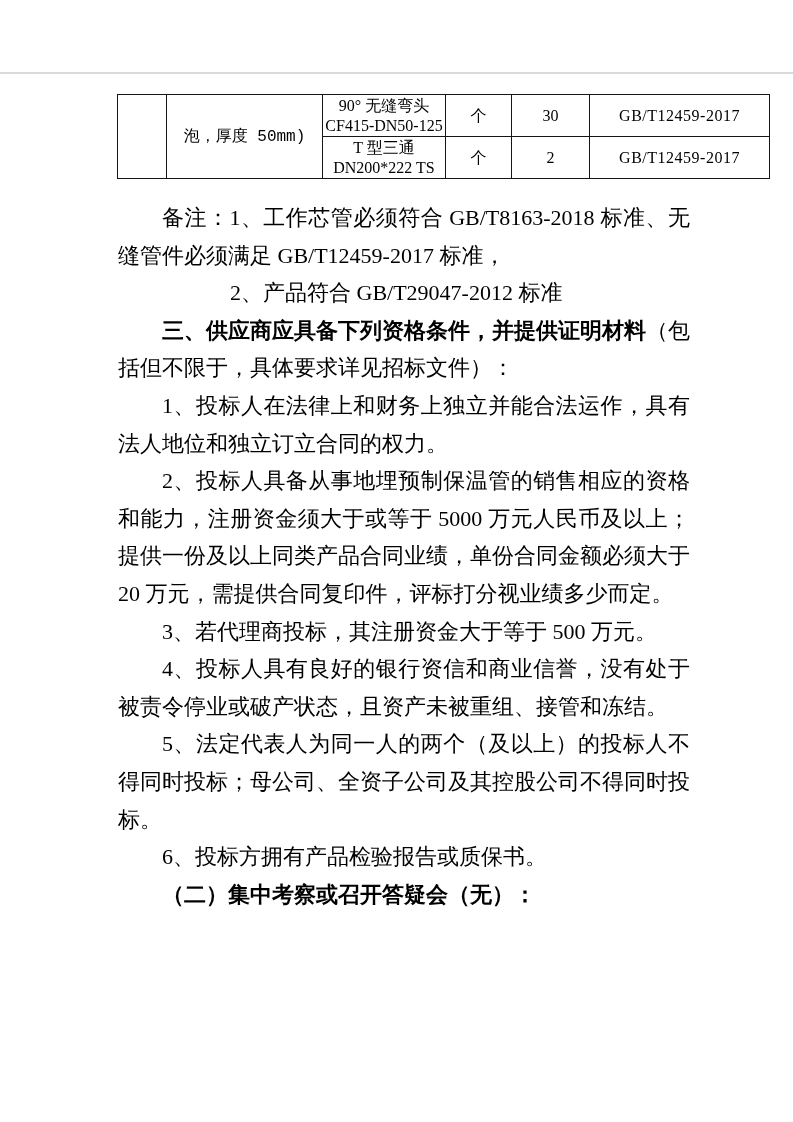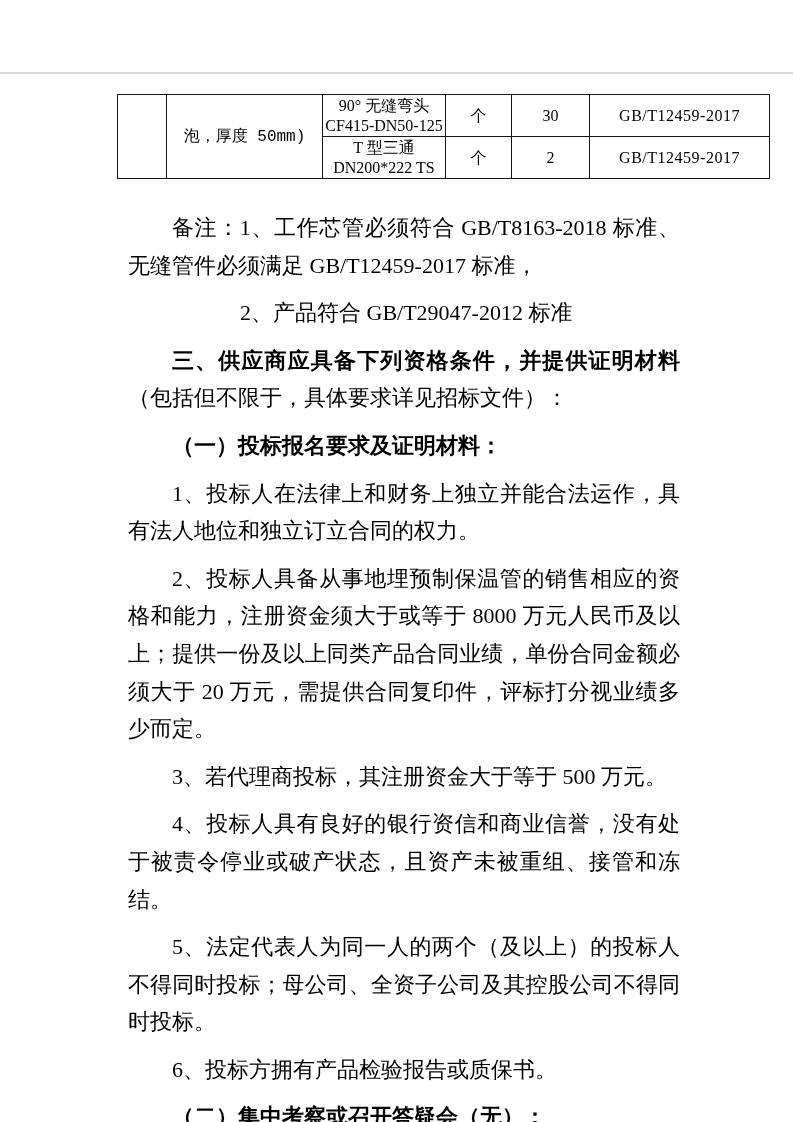--- a/index.html
+++ b/index.html
@@ -49,21 +49,21 @@
 
   
   .doc-body {
     position: absolute; left: 118px; top: 199px;
     width: 572px;
     font-size: 22px;
     line-height: 37.6px;
     text-align: justify;
     text-justify: inter-character;
   }
-  .doc-body p { margin: 10px; padding: 0; }
+  .doc-body p { margin: 0; padding: 0; }
   .ind2 { text-indent: 44px; }
   .ind5 { text-indent: 112px; }
   .sec-bold {
     font-family: "Liberation Sans", "DejaVu Sans", sans-serif;
     font-weight: bold;
   }
   .kai-bold { font-weight: bold; }
 </style>
 </head>
 <body>
@@ -104,23 +104,22 @@
         <td class="cell-qty">2</td>
         <td class="cell-std">GB/T12459-2017</td>
       </tr>
     </tbody>
   </table>
 
   <div class="doc-body">
     <p class="ind2">备注：1、工作芯管必须符合 GB/T8163-2018 标准、无缝管件必须满足 GB/T12459-2017 标准，</p>
     <p class="ind5">2、产品符合 GB/T29047-2012 标准</p>
     <p class="ind2"><span class="sec-bold">三、供应商应具备下列资格条件，并提供证明材料</span><span>（包括但不限于，具体要求详见招标文件）：</span></p>
-    <p class="ind2 kai-bold">（一）投标报名要求及证明材料：</p>
     <p class="ind2">1、投标人在法律上和财务上独立并能合法运作，具有法人地位和独立订立合同的权力。</p>
-    <p class="ind2">2、投标人具备从事地埋预制保温管的销售相应的资格和能力，注册资金须大于或等于 8000 万元人民币及以上；提供一份及以上同类产品合同业绩，单份合同金额必须大于 20 万元，需提供合同复印件，评标打分视业绩多少而定。</p>
+    <p class="ind2">2、投标人具备从事地埋预制保温管的销售相应的资格和能力，注册资金须大于或等于 5000 万元人民币及以上；提供一份及以上同类产品合同业绩，单份合同金额必须大于 20 万元，需提供合同复印件，评标打分视业绩多少而定。</p>
     <p class="ind2">3、若代理商投标，其注册资金大于等于 500 万元。</p>
     <p class="ind2">4、投标人具有良好的银行资信和商业信誉，没有处于被责令停业或破产状态，且资产未被重组、接管和冻结。</p>
     <p class="ind2">5、法定代表人为同一人的两个（及以上）的投标人不得同时投标；母公司、全资子公司及其控股公司不得同时投标。</p>
     <p class="ind2">6、投标方拥有产品检验报告或质保书。</p>
     <p class="ind2 kai-bold">（二）集中考察或召开答疑会（无）：</p>
   </div>
 
 </div>
 
 </body></html>

